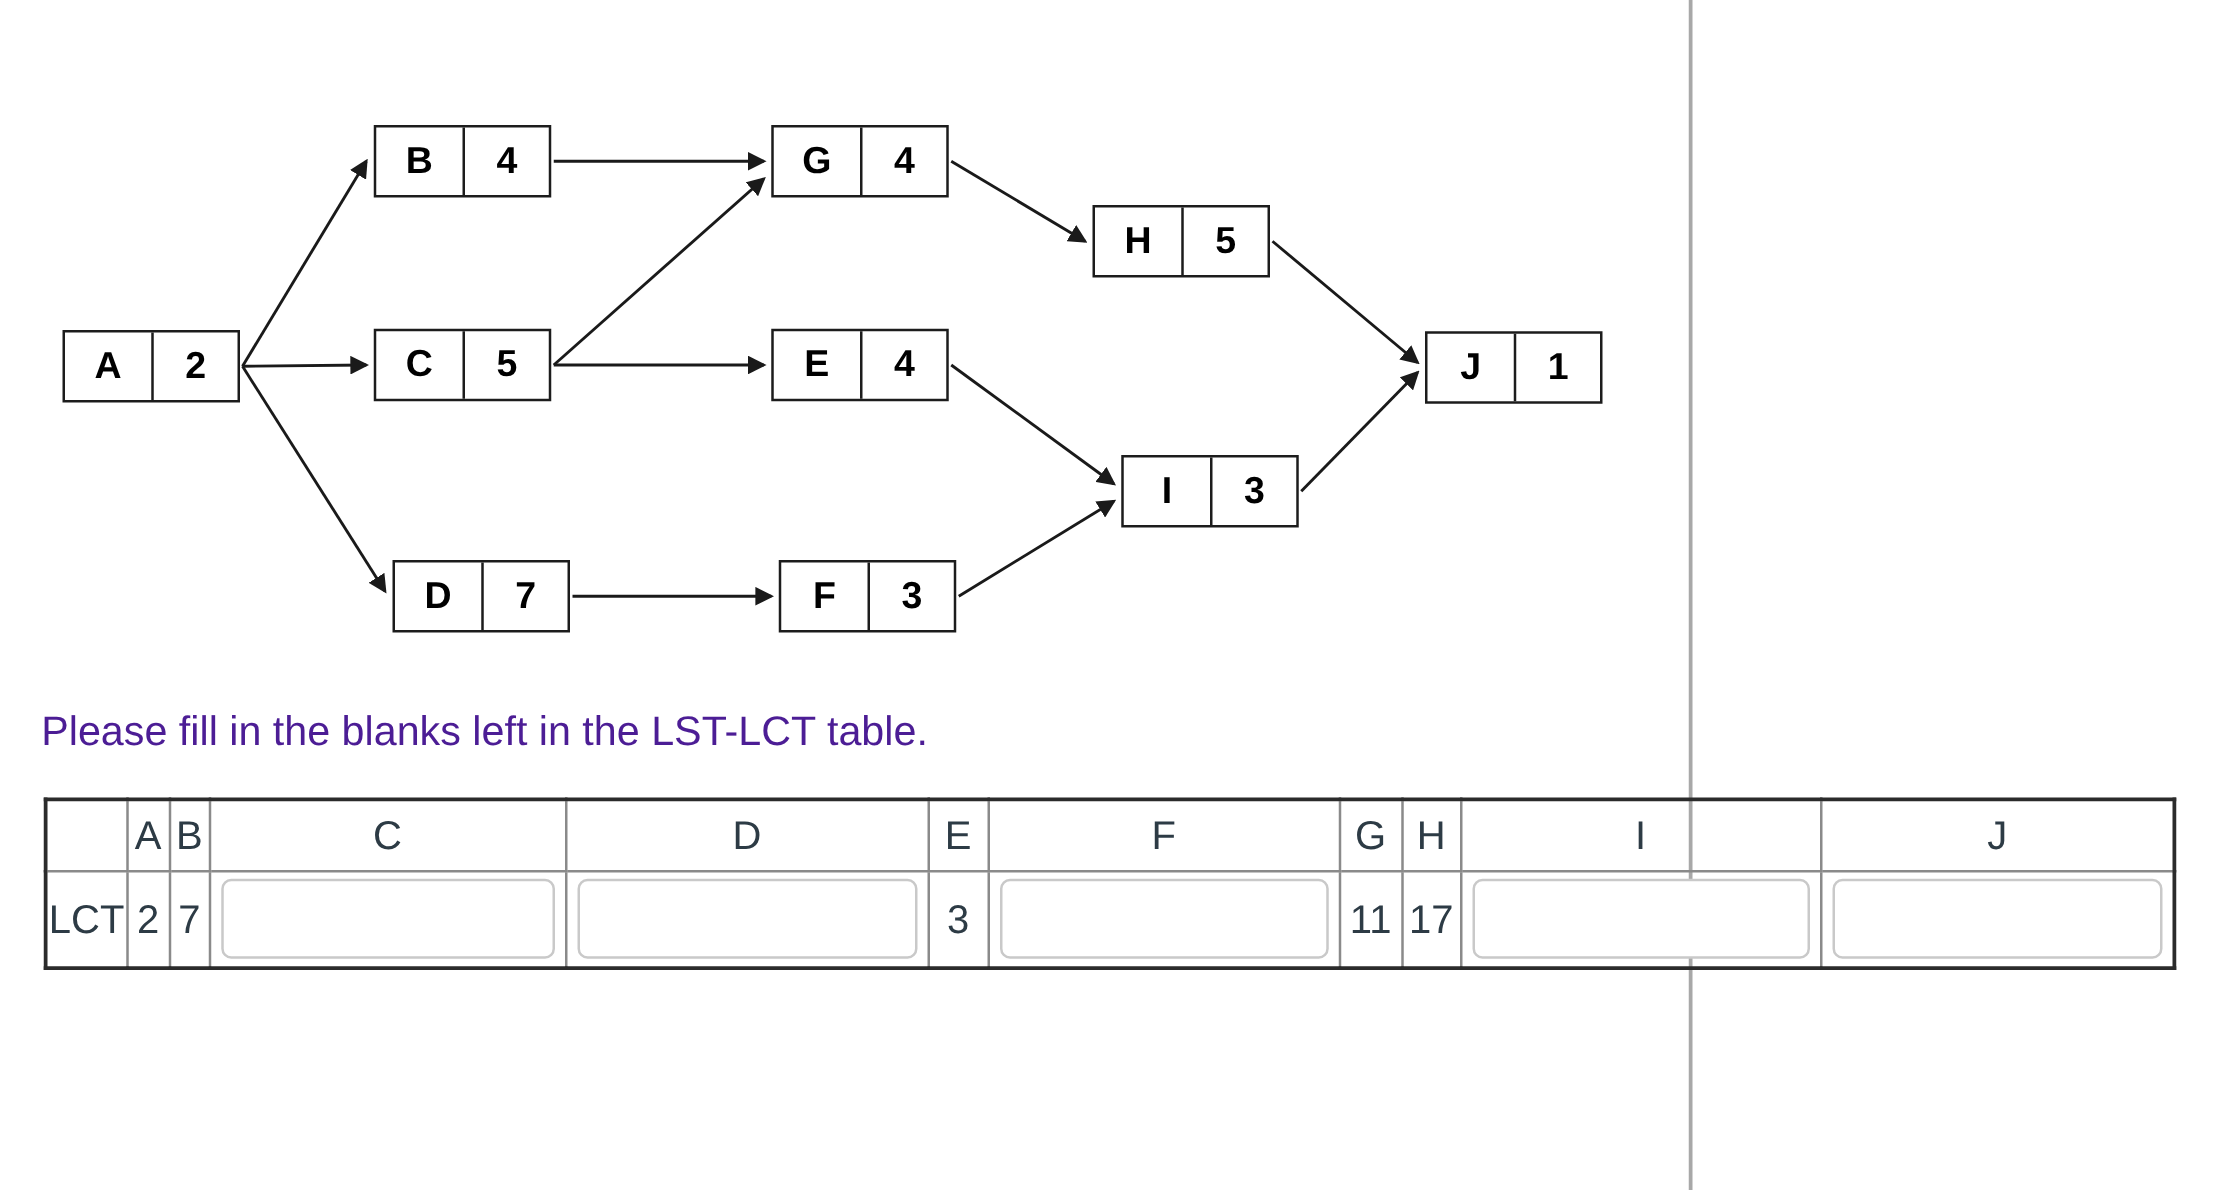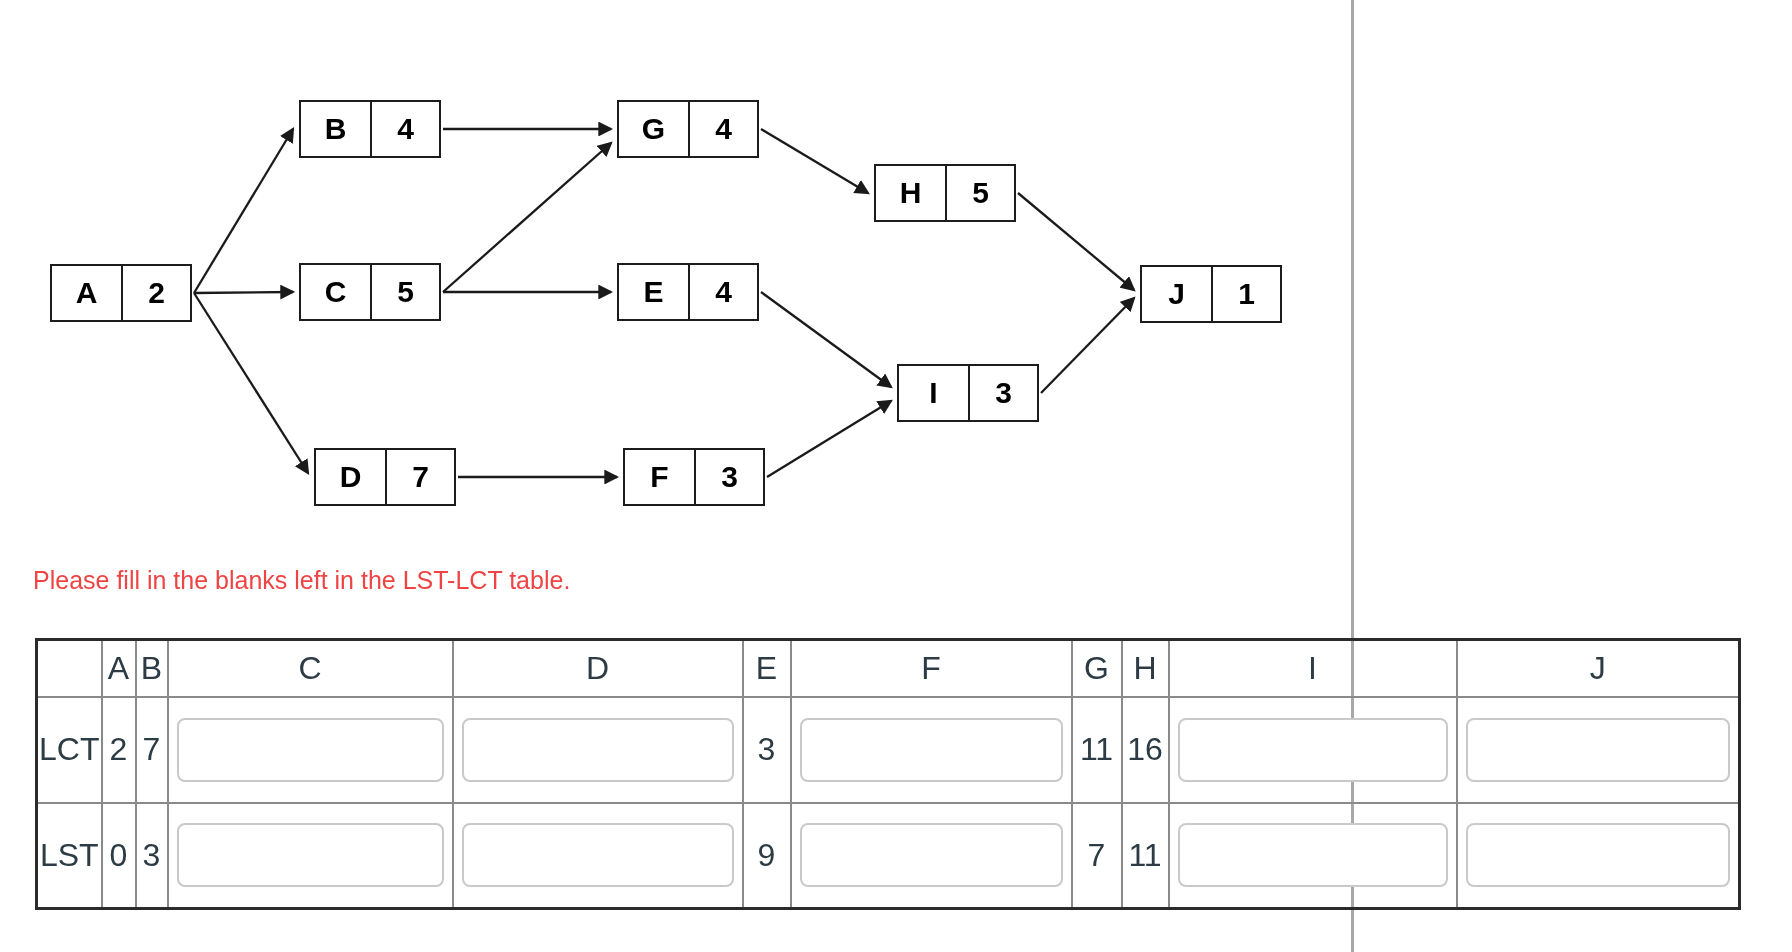--- a/index.html
+++ b/index.html
@@ -44,22 +44,22 @@
     font-size: 30px;
     font-weight: 600;
     color: #000000;
   }
   .node .cell.duration { border-left: 2.5px solid #1c1c1c; }
   
   .question {
     position: absolute;
     left: 33px;
     top: 566px;
-    font-size: 25px;
-    color: #ef4444;
+    font-size: 33px;
+    color: #4c1d95;
     z-index: 2;
   }
   
   table.lst-lct {
     position: absolute;
     left: 35px;
     top: 638px;
     border-collapse: collapse;
     table-layout: fixed;
     border: 3px solid #2b2b2b;
@@ -69,21 +69,21 @@
   table.lst-lct th, table.lst-lct td {
     border: 2px solid #8a8a8a;
     text-align: center;
     vertical-align: middle;
     font-size: 32px;
     font-weight: 400;
     padding: 0;
     background: transparent;
   }
   table.lst-lct tr.header-row { height: 57px; }
-  table.lst-lct tr.data-row { height: 106px; }
+  table.lst-lct tr.data-row { height: 78px; }
   .blank-input {
     display: block;
     margin: 0 auto;
     width: calc(100% - 16px);
     height: 64px;
     background: #ffffff;
     border: 2px solid #c9c9c9;
     border-radius: 8px;
     outline: none;
     font-size: 28px;
@@ -200,44 +200,21 @@
             <input type="text" class="blank-input" style="">
           </td>
           <td>
             <input type="text" class="blank-input" style="">
           </td>
           <td>3</td>
           <td>
             <input type="text" class="blank-input" style="">
           </td>
           <td>11</td>
-          <td>16</td>
-          <td>
-            <input type="text" class="blank-input" style="">
-          </td>
-          <td>
-            <input type="text" class="blank-input" style="">
-          </td>
-        </tr>
-        <tr class="data-row">
-          <td>LST</td>
-          <td>0</td>
-          <td>3</td>
-          <td>
-            <input type="text" class="blank-input" style="">
-          </td>
-          <td>
-            <input type="text" class="blank-input" style="">
-          </td>
-          <td>9</td>
-          <td>
-            <input type="text" class="blank-input" style="">
-          </td>
-          <td>7</td>
-          <td>11</td>
+          <td>17</td>
           <td>
             <input type="text" class="blank-input" style="">
           </td>
           <td>
             <input type="text" class="blank-input" style="">
           </td>
         </tr>
       </tbody>
   </table>
 </div>

